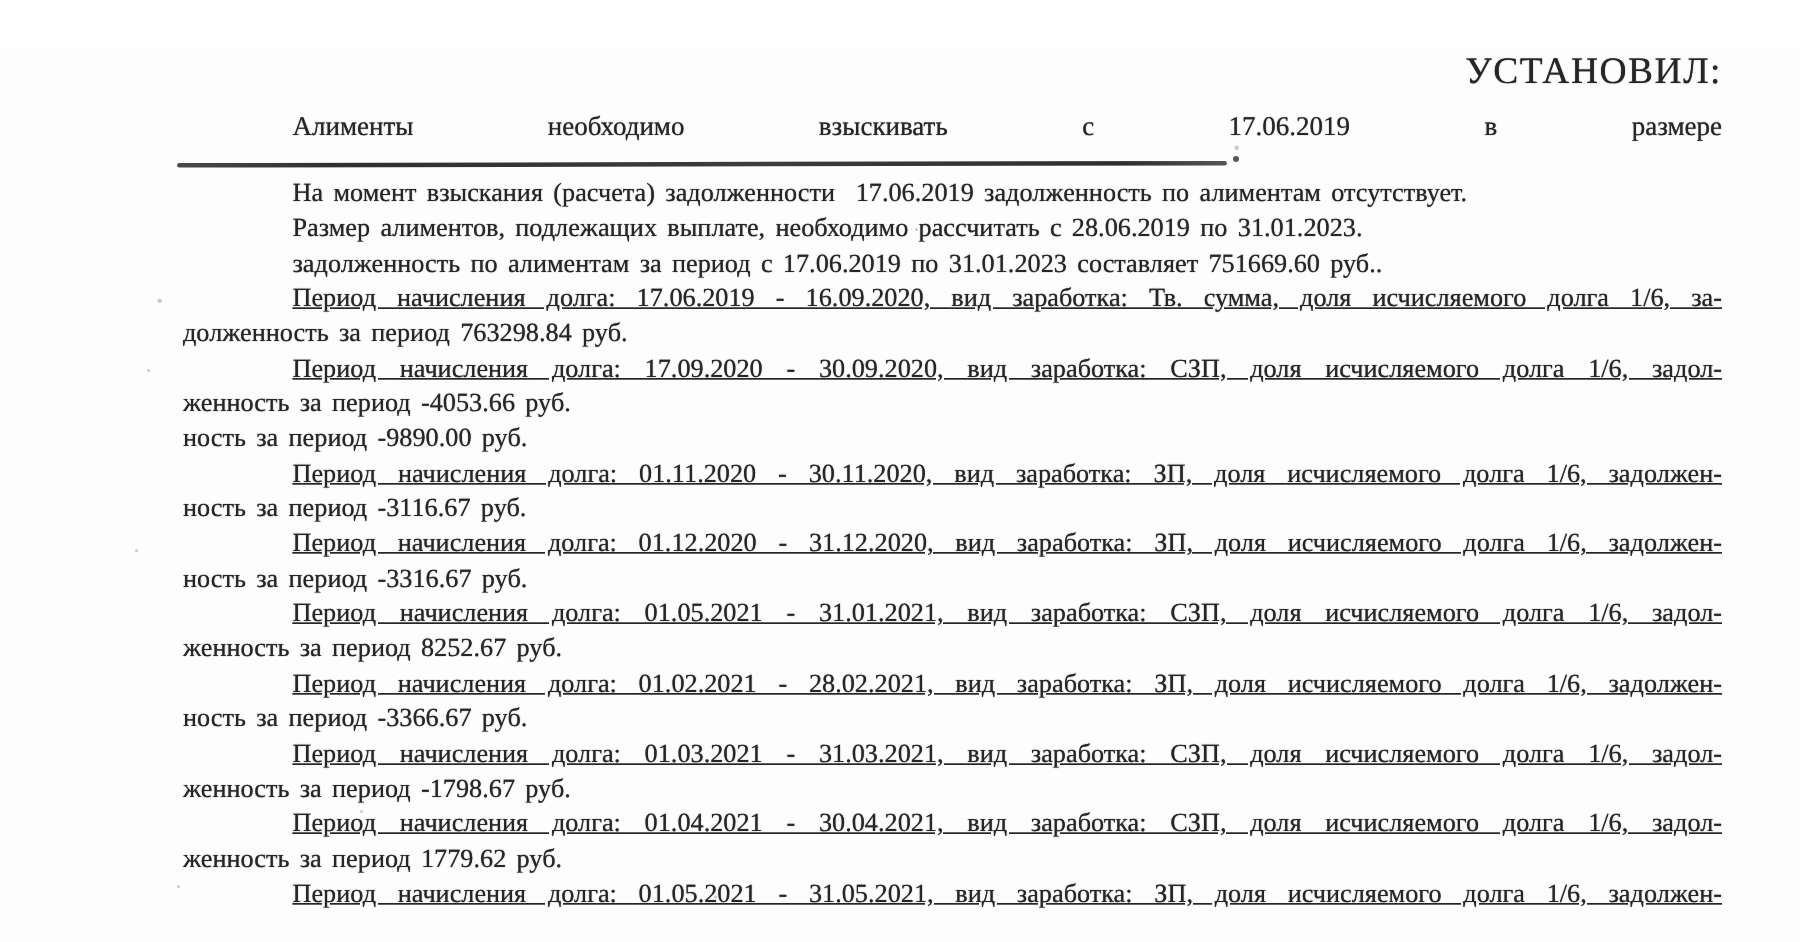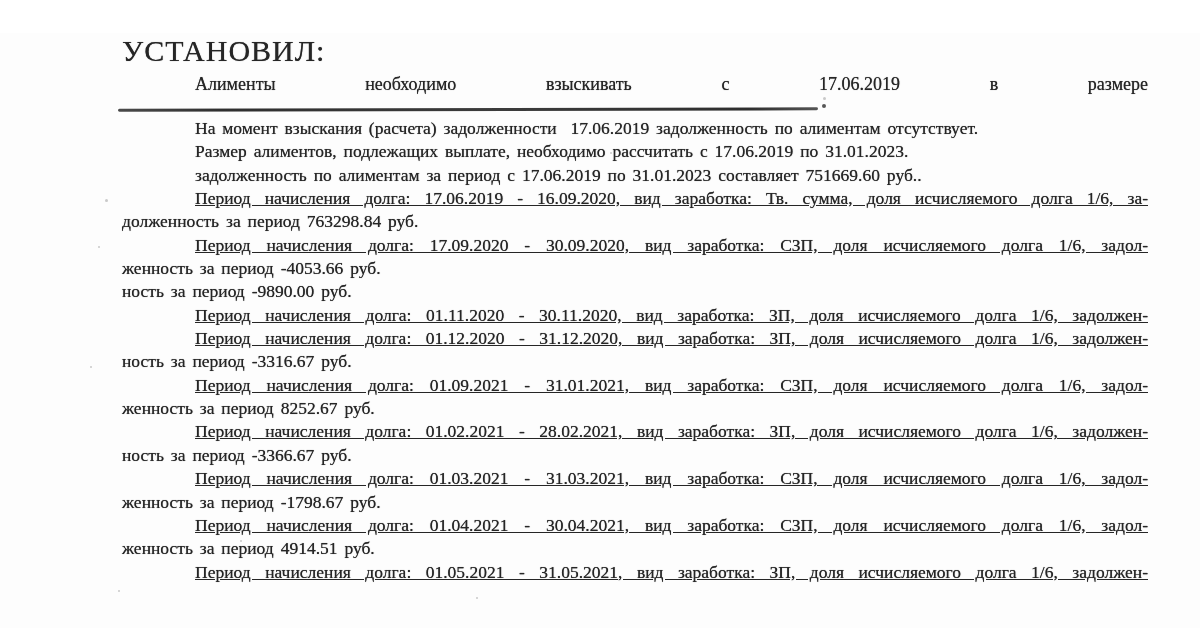--- a/index.html
+++ b/index.html
@@ -19,22 +19,22 @@
     background: #ffffff;
   }
   .scan-ink {
     text-shadow: 0 0 0.7px rgba(35,35,35,0.85);
     filter: blur(0.15px);
   }
   .heading {
     position: absolute;
     left: 122px; top: 34px;
     width: 1026px;
-    text-align: left;
-    font-size: 30px;
+    text-align: right;
+    font-size: 25px;
     letter-spacing: 1px;
     white-space: nowrap;
   }
   .spread-line {
     position: absolute;
     left: 122px; top: 74px;
     width: 1026px;
     font-size: 18px;
     text-indent: 73px;
     text-align: justify;
@@ -83,38 +83,39 @@
 
   <div class="heading scan-ink">УСТАНОВИЛ:</div>
 
   <div class="spread-line scan-ink">Алименты необходимо взыскивать с 17.06.2019 в размере</div>
 
   <div class="rule"></div>
   <div class="rule-dot"></div>
 
   <div class="body-lines scan-ink">
     <div class="line indent">На момент взыскания (расчета) задолженности&nbsp; 17.06.2019 задолженность по алиментам отсутствует.</div>
-    <div class="line indent">Размер алиментов, подлежащих выплате, необходимо рассчитать с 17.06.2019 по 31.01.2023.</div>
+    <div class="line indent">Размер алиментов, подлежащих выплате, необходимо рассчитать с 28.06.2019 по 31.01.2023.</div>
     <div class="line indent">задолженность по алиментам за период с 17.06.2019 по 31.01.2023 составляет 751669.60 руб..</div>
     <div class="line indent fill">Период начисления долга: 17.06.2019 - 16.09.2020, вид заработка: Тв. сумма, доля исчисляемого долга 1/6, за-</div>
     <div class="line">долженность за период 763298.84 руб.</div>
     <div class="line indent fill">Период начисления долга: 17.09.2020 - 30.09.2020, вид заработка: СЗП, доля исчисляемого долга 1/6, задол-</div>
     <div class="line">женность за период -4053.66 руб.</div>
     <div class="line">ность за период -9890.00 руб.</div>
     <div class="line indent fill">Период начисления долга: 01.11.2020 - 30.11.2020, вид заработка: ЗП, доля исчисляемого долга 1/6, задолжен-</div>
+    <div class="line">ность за период -3116.67 руб.</div>
     <div class="line indent fill">Период начисления долга: 01.12.2020 - 31.12.2020, вид заработка: ЗП, доля исчисляемого долга 1/6, задолжен-</div>
     <div class="line">ность за период -3316.67 руб.</div>
-    <div class="line indent fill">Период начисления долга: 01.09.2021 - 31.01.2021, вид заработка: СЗП, доля исчисляемого долга 1/6, задол-</div>
+    <div class="line indent fill">Период начисления долга: 01.05.2021 - 31.01.2021, вид заработка: СЗП, доля исчисляемого долга 1/6, задол-</div>
     <div class="line">женность за период 8252.67 руб.</div>
     <div class="line indent fill">Период начисления долга: 01.02.2021 - 28.02.2021, вид заработка: ЗП, доля исчисляемого долга 1/6, задолжен-</div>
     <div class="line">ность за период -3366.67 руб.</div>
     <div class="line indent fill">Период начисления долга: 01.03.2021 - 31.03.2021, вид заработка: СЗП, доля исчисляемого долга 1/6, задол-</div>
     <div class="line">женность за период -1798.67 руб.</div>
     <div class="line indent fill">Период начисления долга: 01.04.2021 - 30.04.2021, вид заработка: СЗП, доля исчисляемого долга 1/6, задол-</div>
-    <div class="line">женность за период 4914.51 руб.</div>
+    <div class="line">женность за период 1779.62 руб.</div>
     <div class="line indent fill">Период начисления долга: 01.05.2021 - 31.05.2021, вид заработка: ЗП, доля исчисляемого долга 1/6, задолжен-</div>
   </div>
 
   <div class="speck" style="left:105px; top:199px; width:3px; height:3px;"></div>
   <div class="speck" style="left:98px;  top:246px; width:2px; height:2px;"></div>
   <div class="speck" style="left:90px;  top:366px; width:2px; height:2px;"></div>
   <div class="speck" style="left:118px; top:590px; width:2px; height:2px;"></div>
   <div class="speck" style="left:823px; top:97px;  width:3px; height:3px;"></div>
   <div class="speck" style="left:610px; top:152px; width:2px; height:2px;"></div>
   <div class="speck" style="left:476px; top:597px; width:2px; height:2px;"></div>

